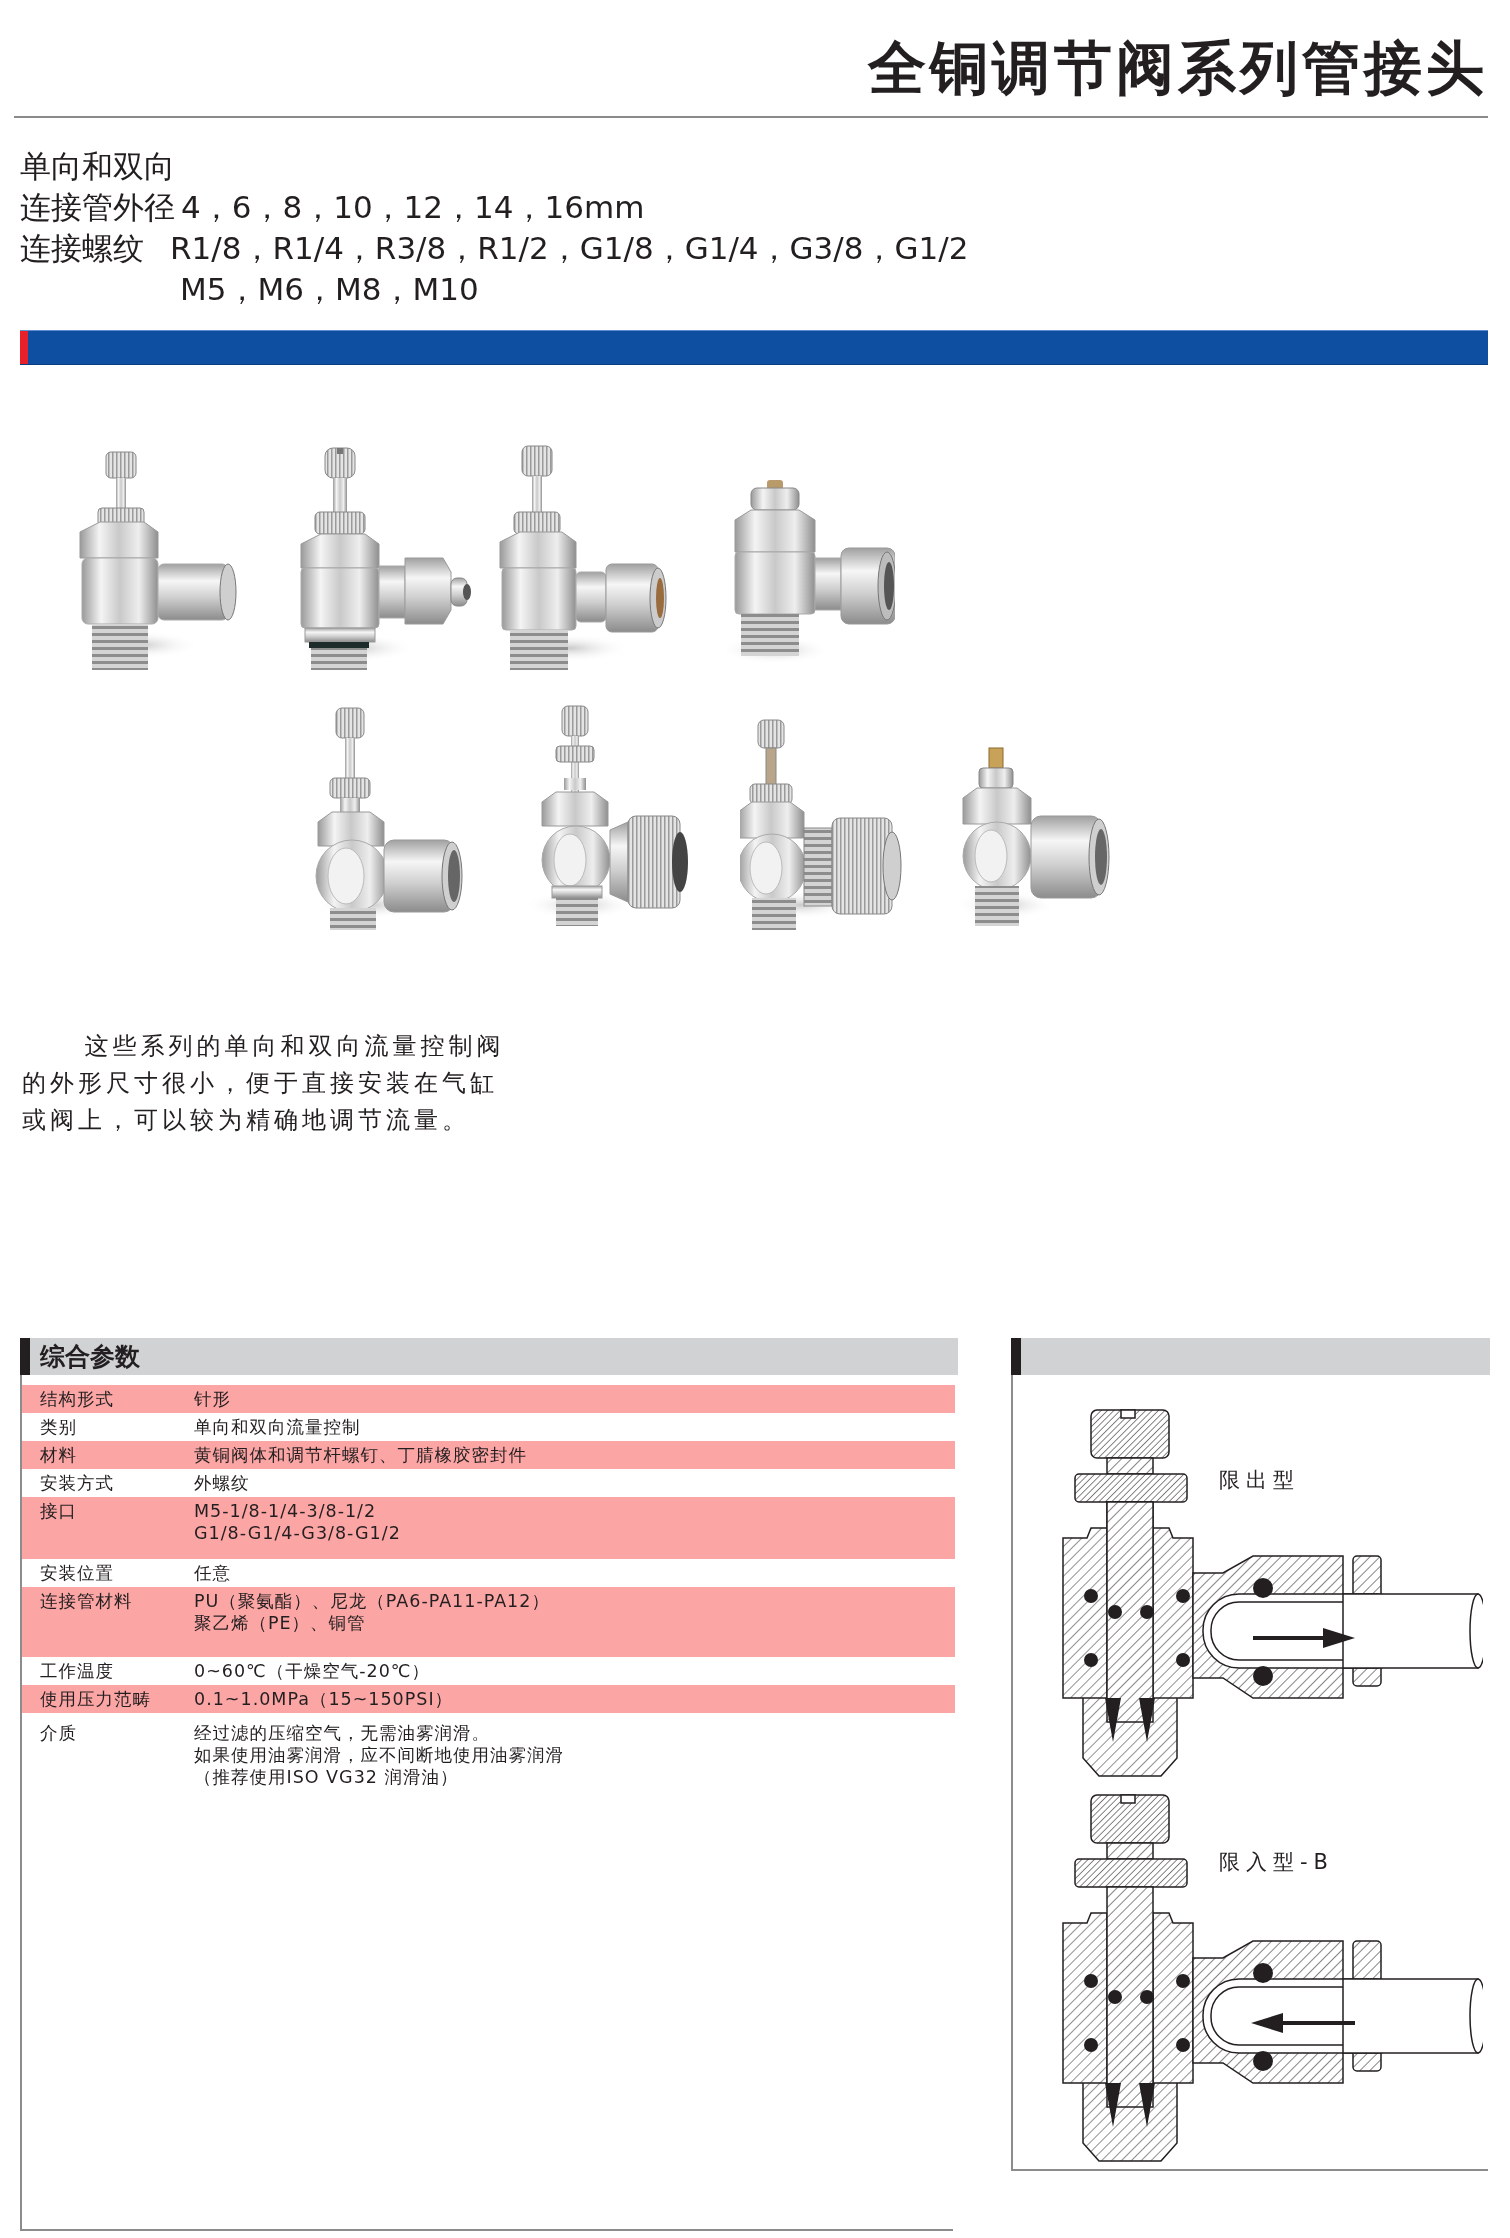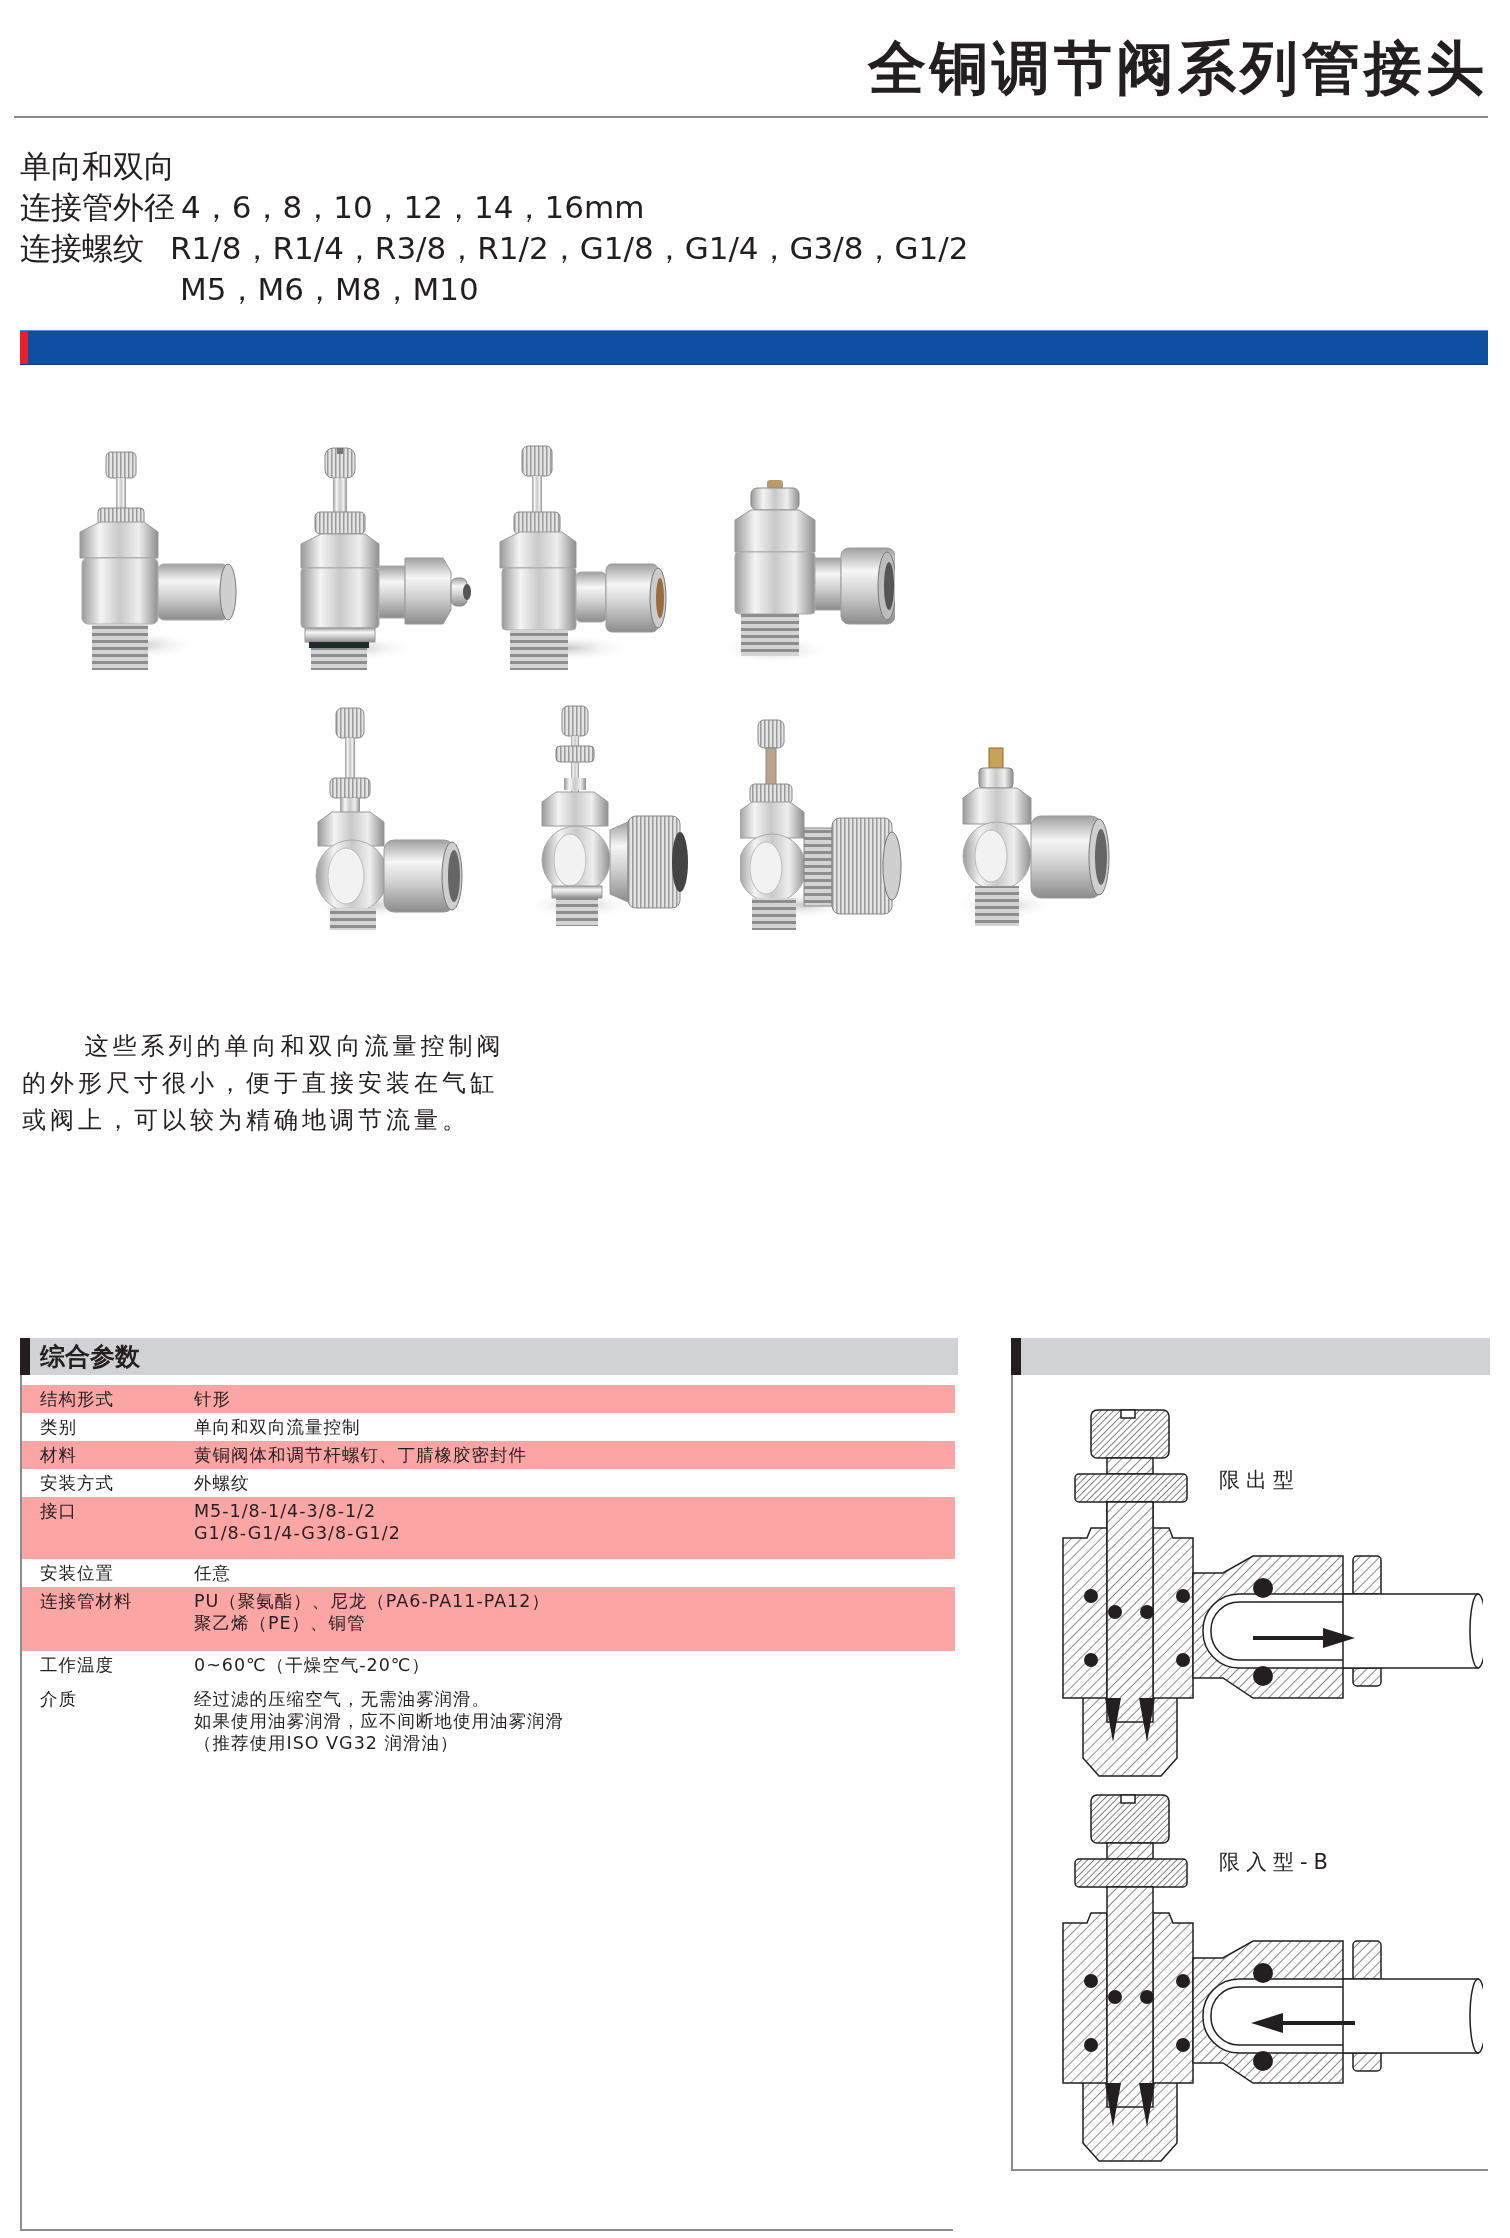--- a/index.html
+++ b/index.html
@@ -261,28 +261,32 @@
       </div>
     <div class="prow shade" style="padding-bottom:12px">
         <div class="k">接口</div>
         <div class="v">M5-1/8-1/4-3/8-1/2
 G1/8-G1/4-G3/8-G1/2</div>
       </div>
     <div class="prow">
         <div class="k">安装位置</div>
         <div class="v">任意</div>
       </div>
-    <div class="prow shade" style="padding-bottom:14px">
+    <div class="prow shade" style="padding-bottom:20px">
         <div class="k">连接管材料</div>
         <div class="v">PU（聚氨酯）、尼龙（PA6-PA11-PA12）
 聚乙烯（PE）、铜管</div>
       </div>
     <div class="prow">
         <div class="k">工作温度</div>
         <div class="v">0~60℃（干燥空气-20℃）</div>
+      </div>
+    <div class="prow shade">
+        <div class="k">使用压力范畴</div>
+        <div class="v">0.1~1.0MPa（15~150PSI）</div>
       </div>
     <div class="prow" style="padding-top:6px">
         <div class="k">介质</div>
         <div class="v">经过滤的压缩空气，无需油雾润滑。
 如果使用油雾润滑，应不间断地使用油雾润滑
 （推荐使用ISO VG32 润滑油）</div>
       </div>
   </div>
 </div>
 

